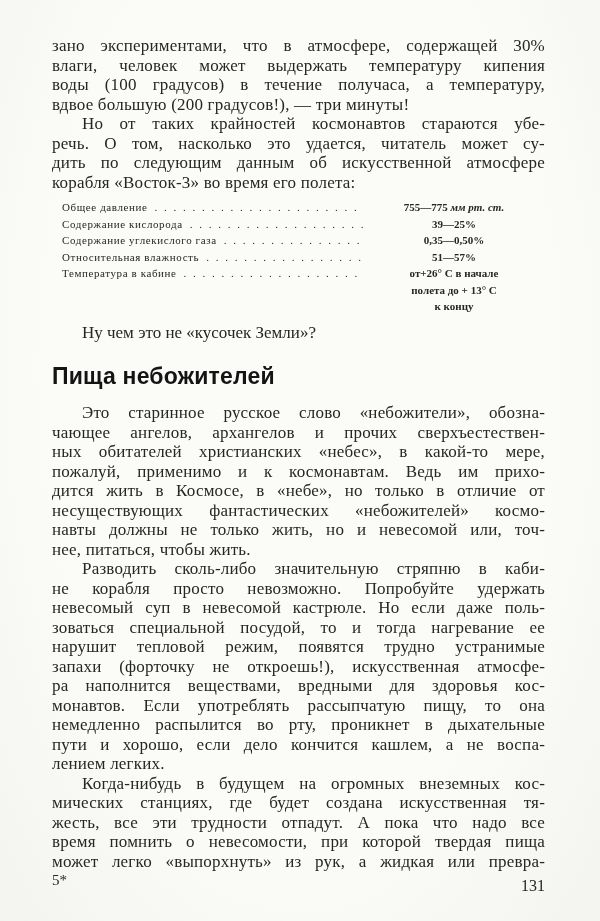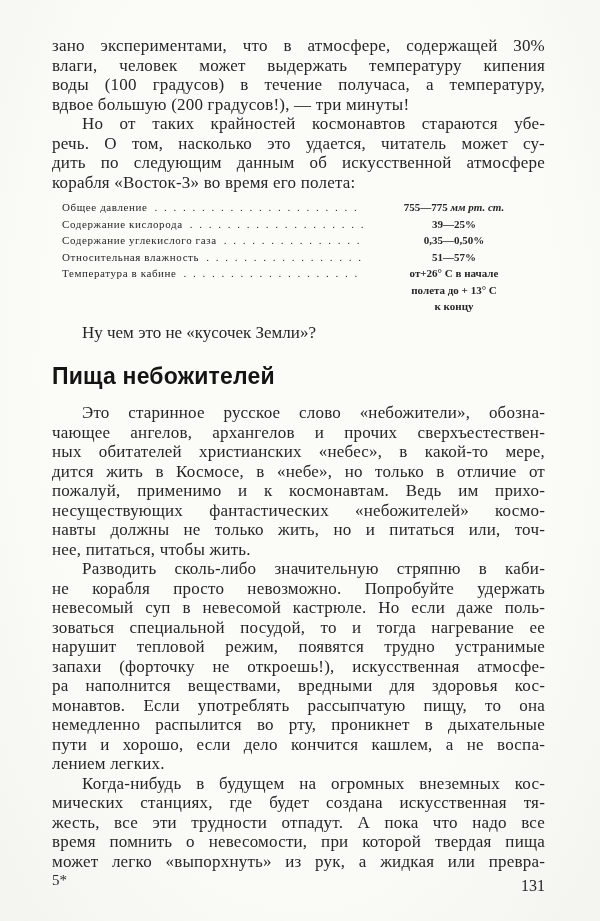--- a/index.html
+++ b/index.html
@@ -131,24 +131,24 @@
   </div>
 
   <div class="question">Ну чем это не «кусочек Земли»?</div>
 
   <div class="heading">Пища небожителей</div>
 
   <div class="para">
     <div class="line indent">Это старинное русское слово «небожители», обозна-</div>
     <div class="line">чающее ангелов, архангелов и прочих  сверхъестествен-</div>
     <div class="line">ных обитателей христианских «небес», в какой-то мере,</div>
+    <div class="line">пожалуй, применимо и к космонавтам. Ведь им прихо-</div>
     <div class="line">дится жить в Космосе, в «небе», но только в отличие от</div>
-    <div class="line">пожалуй, применимо и к космонавтам. Ведь им прихо-</div>
     <div class="line">несуществующих фантастических «небожителей» космо-</div>
-    <div class="line">навты должны не только жить, но и питаться или, точ-</div>
+    <div class="line">навты должны не только жить, но и невесомой или, точ-</div>
     <div class="line end">нее, питаться, чтобы жить.</div>
   </div>
 
   <div class="para">
     <div class="line indent">Разводить сколь-либо значительную стряпню в каби-</div>
     <div class="line">не корабля просто невозможно. Попробуйте удержать</div>
     <div class="line">невесомый суп в невесомой кастрюле. Но если даже поль-</div>
     <div class="line">зоваться специальной посудой, то и тогда нагревание ее</div>
     <div class="line">нарушит тепловой режим, появятся трудно  устранимые</div>
     <div class="line">запахи (форточку не откроешь!), искусственная атмосфе-</div>

